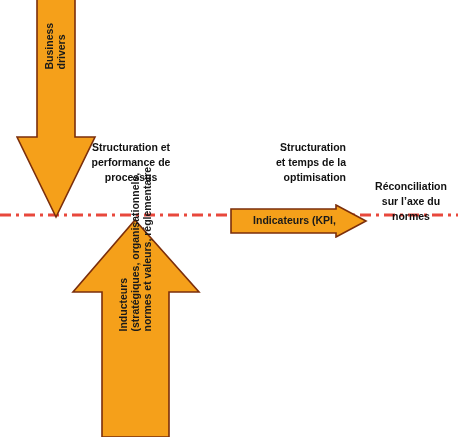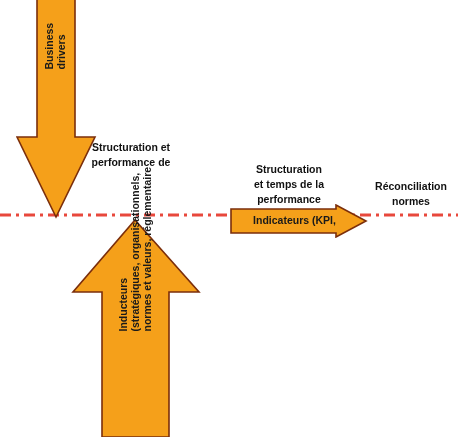--- a/index.html
+++ b/index.html
@@ -76,21 +76,21 @@
     position: absolute;
     color: #111111;
     font-weight: bold;
     font-size: 10.5px;
     line-height: 1.45;
     text-align: center;
   }
   .caption .ln { display: block; }
 
   #caption-processus   { left: 72px;  top: 140px; width: 118px; }
-  #caption-performance { left: 232px; top: 162px; width: 114px; }
+  #caption-performance { left: 232px; top: 140px; width: 114px; text-align: right; }
   #caption-reconciliation { left: 358px; top: 154px; width: 106px; margin-top: 25px; }
 </style>
 </head>
 <body>
 
 <div id="canvas">
 
   <svg class="timeline-svg" viewBox="0 0 464 14" xmlns="http://www.w3.org/2000/svg">
     <line x1="0" y1="7" x2="458" y2="7" stroke="#E8483C" stroke-width="3.2" stroke-dasharray="11 5 3 5" stroke-linecap="butt"></line>
   </svg>
@@ -118,26 +118,28 @@
     <polygon points="2,5 107,5 107,1 137,17 107,33 107,29 2,29" fill="#F5A01A" stroke="#7B2E0B" stroke-width="1.6" stroke-linejoin="miter"></polygon>
   </svg>
 
   <div class="arrow-label" id="label-indicateurs">
     <span class="ln">Indicateurs (KPI,</span>
   </div>
 
   <div class="caption" id="caption-processus">
     <span class="ln">Structuration et</span>
     <span class="ln">performance de</span>
+    <span class="ln">processus</span>
   </div>
 
   <div class="caption" id="caption-performance">
     <span class="ln">Structuration</span>
     <span class="ln">et temps de la</span>
-    <span class="ln">performance</span>
+    <span class="ln">optimisation</span>
   </div>
 
   <div class="caption" id="caption-reconciliation">
     <span class="ln">Réconciliation</span>
+    <span class="ln">sur l’axe du</span>
     <span class="ln">normes</span>
   </div>
 
 </div>
 
 </body></html>

